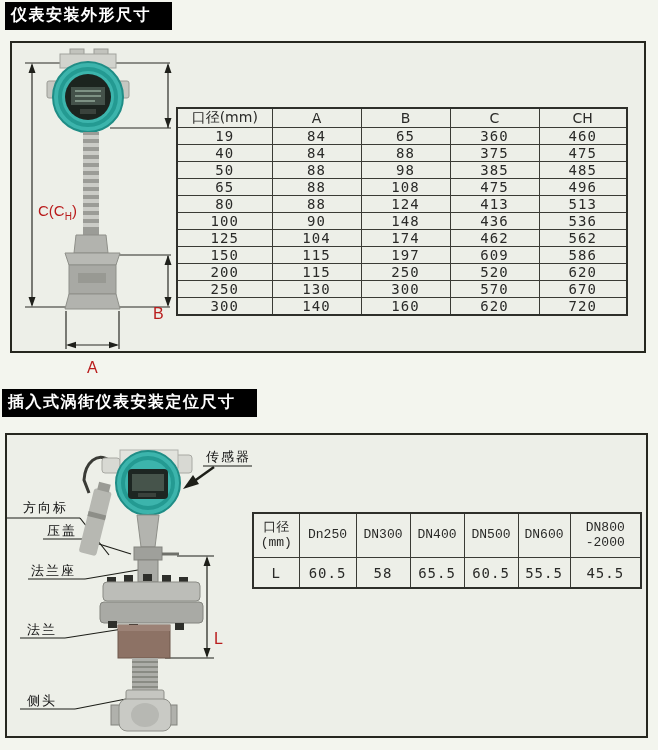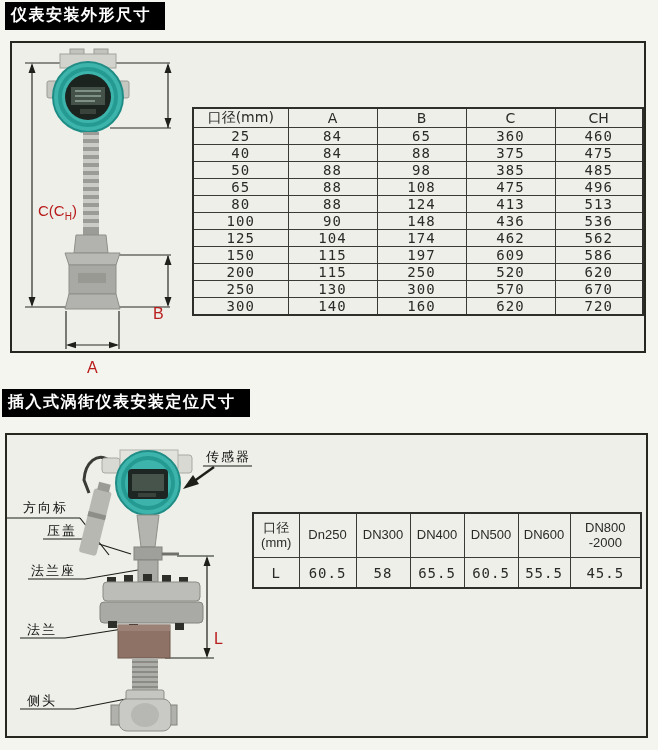--- a/index.html
+++ b/index.html
@@ -5,21 +5,21 @@
   html,body{margin:0;padding:0;}
   body{
     width:658px;height:750px;position:relative;overflow:hidden;
     background:#f3f5ee;
     font-family:"DejaVu Sans",sans-serif;
     color:#222;
   }
   .sec-title{
     position:absolute;background:#000;color:#fff;
     font-size:16px;font-weight:bold;letter-spacing:1.5px;
-    padding:3px 14px 4px 6px;white-space:nowrap;
+    padding:3px 21px 4px 6px;white-space:nowrap;
   }
   #title1{left:5px;top:2px;}
   #title2{left:2px;top:389px;}
   .panel{
     position:absolute;background:#edefe8;border:2px solid #26271f;
   }
   #panel1{left:10px;top:41px;width:632px;height:308px;}
   #panel2{left:5px;top:433px;width:639px;height:301px;}
   svg.diagram{position:absolute;left:0;top:0;}
   .dim-label{
@@ -33,25 +33,25 @@
   }
   sub.dim-sub{font-size:10px;}
   table.dims{
     position:absolute;border-collapse:collapse;table-layout:fixed;
     border:2px solid #2e2f2a;background:transparent;
   }
   table.dims th, table.dims td{
     border:1px solid #3a3b35;text-align:center;vertical-align:middle;
     padding:0;color:#2a2a28;overflow:hidden;
   }
-  #table1{left:180px;top:64px;width:450px;border-radius:6px;}
+  #table1{left:164px;top:64px;width:450px;border-radius:6px;}
   #table1 th{height:17px;font-size:14px;font-weight:normal;font-family:"DejaVu Sans","DejaVu Sans Mono",sans-serif;}
   #table1 td{height:15px;font-size:14px;font-family:"DejaVu Sans Mono",monospace;letter-spacing:1px;}
   #table2{left:245px;top:77px;width:388px;}
-  #table2 th{height:43px;font-size:13px;font-weight:normal;line-height:1.15;font-family:Liberation Sans, sans-serif;}
+  #table2 th{height:43px;font-size:13px;font-weight:normal;line-height:1.15;font-family:Liberation Mono, monospace;}
   #table2 td{height:29px;font-size:14px;font-family:"DejaVu Sans Mono",monospace;letter-spacing:1px;}
 </style>
 </head>
 <body>
 
 <div class="sec-title" id="title1">仪表安装外形尺寸</div>
 
 <div class="panel" id="panel1">
 
   <svg class="diagram" width="180" height="308" viewBox="0 0 180 308">
@@ -136,21 +136,21 @@
         <tr>
           <th>口径(mm)</th>
           <th>A</th>
           <th>B</th>
           <th>C</th>
           <th>CH</th>
         </tr>
       </thead>
       <tbody>
         <tr>
-          <td>25</td>
+          <td>19</td>
           <td>84</td>
           <td>65</td>
           <td>360</td>
           <td>460</td>
         </tr>
         <tr>
           <td>40</td>
           <td>84</td>
           <td>88</td>
           <td>375</td>

